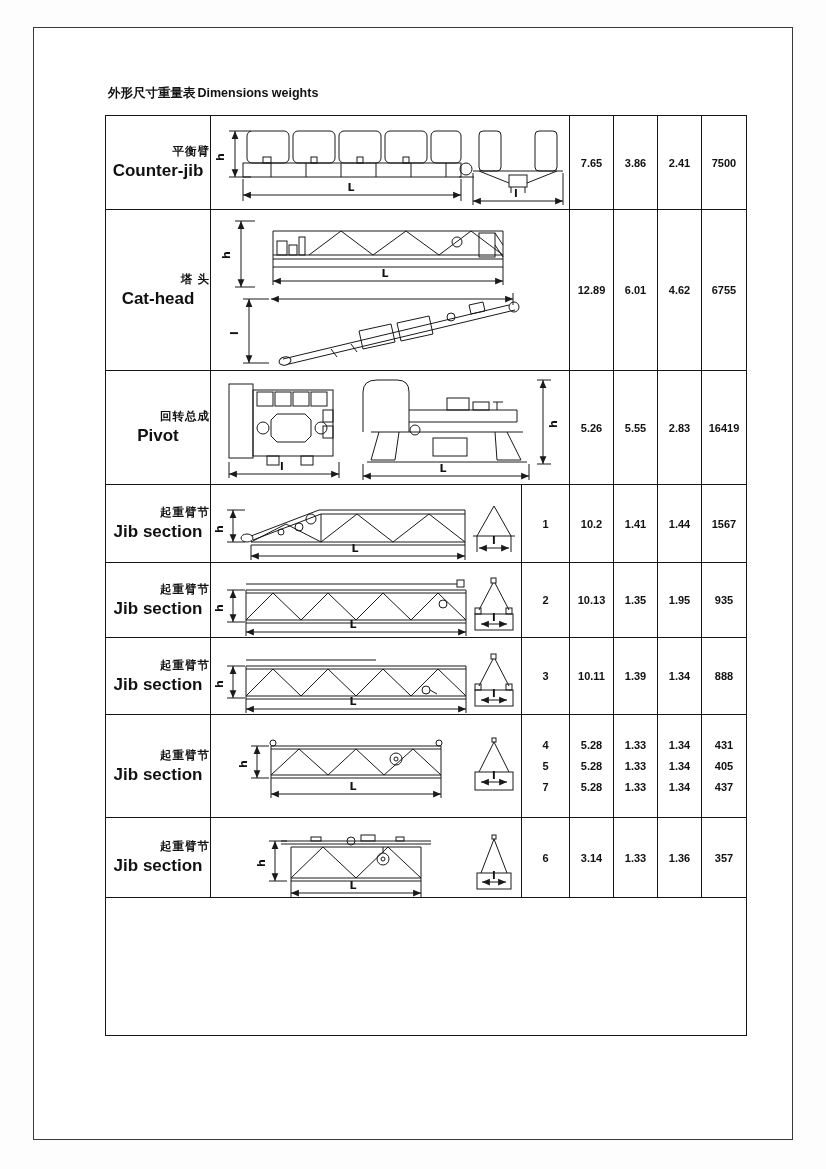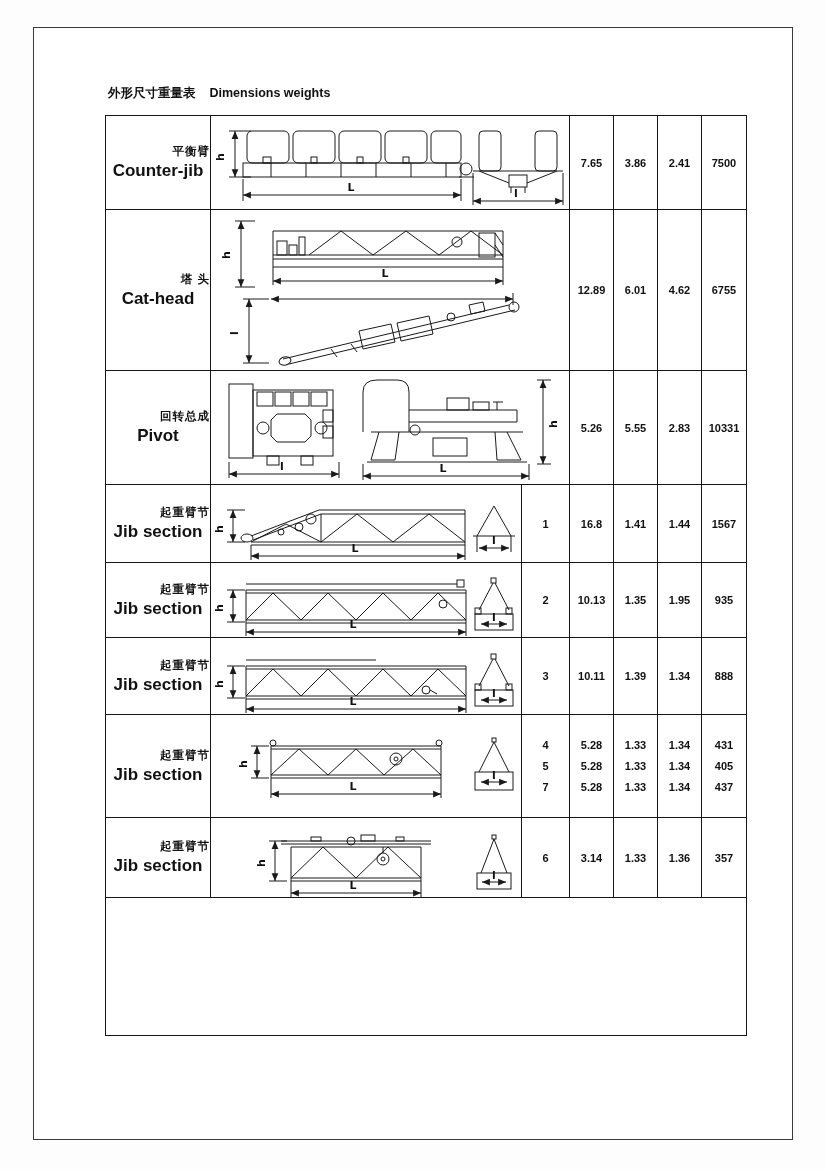--- a/index.html
+++ b/index.html
@@ -7,21 +7,21 @@
   .page {
     position:relative; width:826px; height:1169px; margin:0 auto;
     background:#fdfdfd; overflow:hidden;
     font-family:"Liberation Sans","DejaVu Sans",sans-serif; color:#111;
   }
   .frame {
     position:absolute; left:33px; top:27px; width:760px; height:1113px;
     border:1.5px solid #3a3a3a; background:#fff;
   }
   .title { position:absolute; left:108px; top:85px; font-size:12.5px; font-weight:bold; }
-  .title .en { margin-left:14px; }
+  .title .en { margin-left:2px; }
   table.spec {
     position:absolute; left:105px; top:115px; border-collapse:collapse; table-layout:fixed;
   }
   table.spec td {
     border:1px solid #161616; padding:0; text-align:center; vertical-align:middle;
     font-size:11px; font-weight:bold; color:#111;
   }
   td.group-hdr { text-align:left; padding:4px 8px; font-size:11.5px; }
   .lbl .zh { letter-spacing:1px; display:block; margin-bottom:2px; font-size:11.5px;text-align:right; }
   .lbl .en { display:block; font-size:17px; }
@@ -185,21 +185,21 @@
           <line x1="332" y1="8" x2="332" y2="92" marker-start="url(#arr)" marker-end="url(#arr)"></line>
           <text transform="rotate(-90 346 52)" x="346" y="52">h</text>
           <path d="M152,92 V108 M318,92 V108"></path>
           <line x1="152" y1="104" x2="318" y2="104" marker-start="url(#arr)" marker-end="url(#arr)"></line>
           <text x="232" y="100">L</text>
         </svg>
       </td>
       <td>5.26</td>
       <td>5.55</td>
       <td>2.83</td>
-      <td>10331</td>
+      <td>16419</td>
     </tr>
 
     <tr style="height:78px">
       <td class="lbl">
         <span class="zh">起重臂节</span>
         <span class="en">Jib section</span>
       </td>
       <td>
         <svg class="drw" width="310" height="76" viewBox="0 0 310 76">
           <path d="M16,24 H34 M16,56 H34"></path>
@@ -215,21 +215,21 @@
           <path d="M40,59 V74 M254,59 V74"></path>
           <line x1="40" y1="70" x2="254" y2="70" marker-start="url(#arr)" marker-end="url(#arr)"></line>
           <text x="144" y="66">L</text>
           <path d="M283,20 L266,50 M283,20 L300,50 M262,50 H304"></path>
           <path d="M266,50 V66 M300,50 V66"></path>
           <line x1="268" y1="62" x2="298" y2="62" marker-start="url(#arr)" marker-end="url(#arr)"></line>
           <text x="283" y="58">l</text>
         </svg>
       </td>
       <td>1</td>
-      <td>16.8</td>
+      <td>10.2</td>
       <td>1.41</td>
       <td>1.44</td>
       <td>1567</td>
     </tr>
 
     <tr style="height:75px">
       <td class="lbl">
         <span class="zh">起重臂节</span>
         <span class="en">Jib section</span>
       </td>

